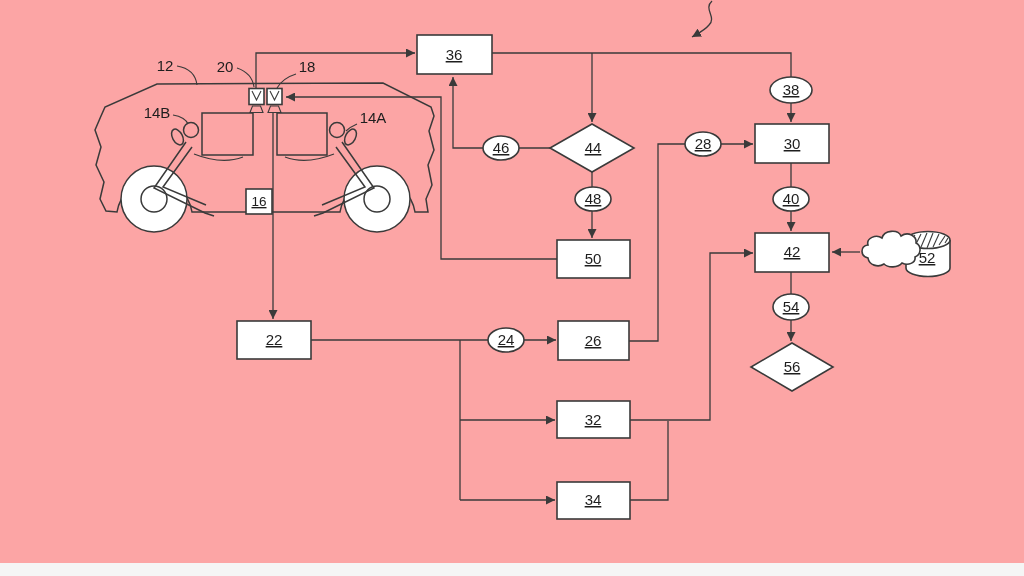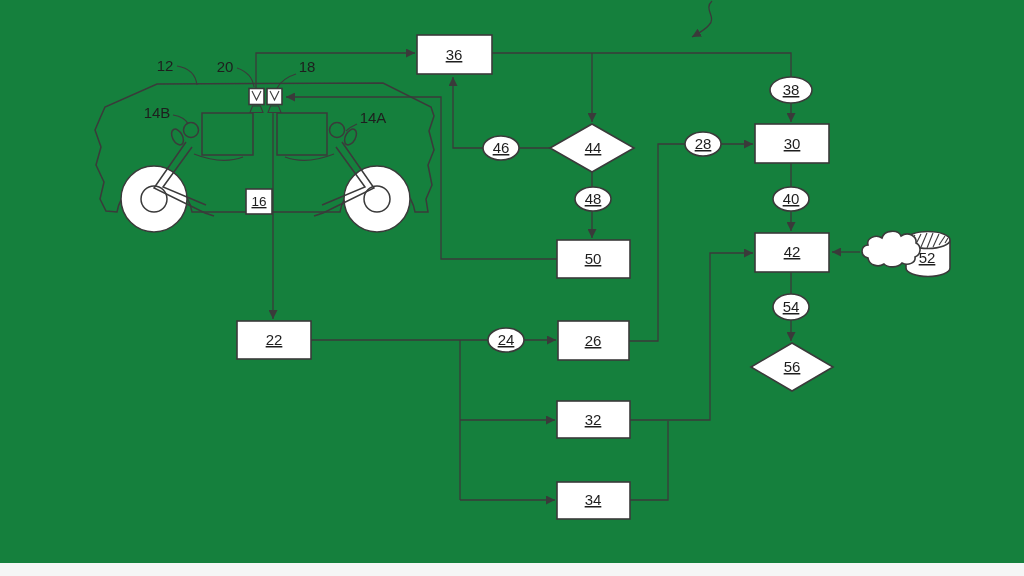--- a/index.html
+++ b/index.html
@@ -1,16 +1,16 @@
 <!DOCTYPE html>
 <html><head>
 <meta charset="utf-8">
 <style>
   html,body{margin:0;padding:0;background:#ffffff;}
-  .stage{position:relative;width:1024px;height:576px;background:#15803d;overflow:hidden;}
+  .stage{position:relative;width:1024px;height:576px;background:#fca5a5;overflow:hidden;}
   .bottom-edge{position:absolute;left:0;bottom:0;width:1024px;height:13px;background:#f5f5f5;}
   svg{display:block;}
   text{font-family:"Liberation Sans","DejaVu Sans",sans-serif;fill:#1e1e1e;}
   .refnum{font-size:15px;text-anchor:middle;text-decoration:underline;}
   .refsm{font-size:13.5px;text-anchor:middle;text-decoration:underline;}
   .plain{font-size:15px;text-anchor:middle;}
   .shape{fill:#ffffff;stroke:#3a3a3a;stroke-width:1.6;}
   .line{fill:none;stroke:#3a3a3a;stroke-width:1.3;}
   .thin{fill:none;stroke:#3a3a3a;stroke-width:1.1;}
   .car{fill:none;stroke:#3a3a3a;stroke-width:1.5;}

